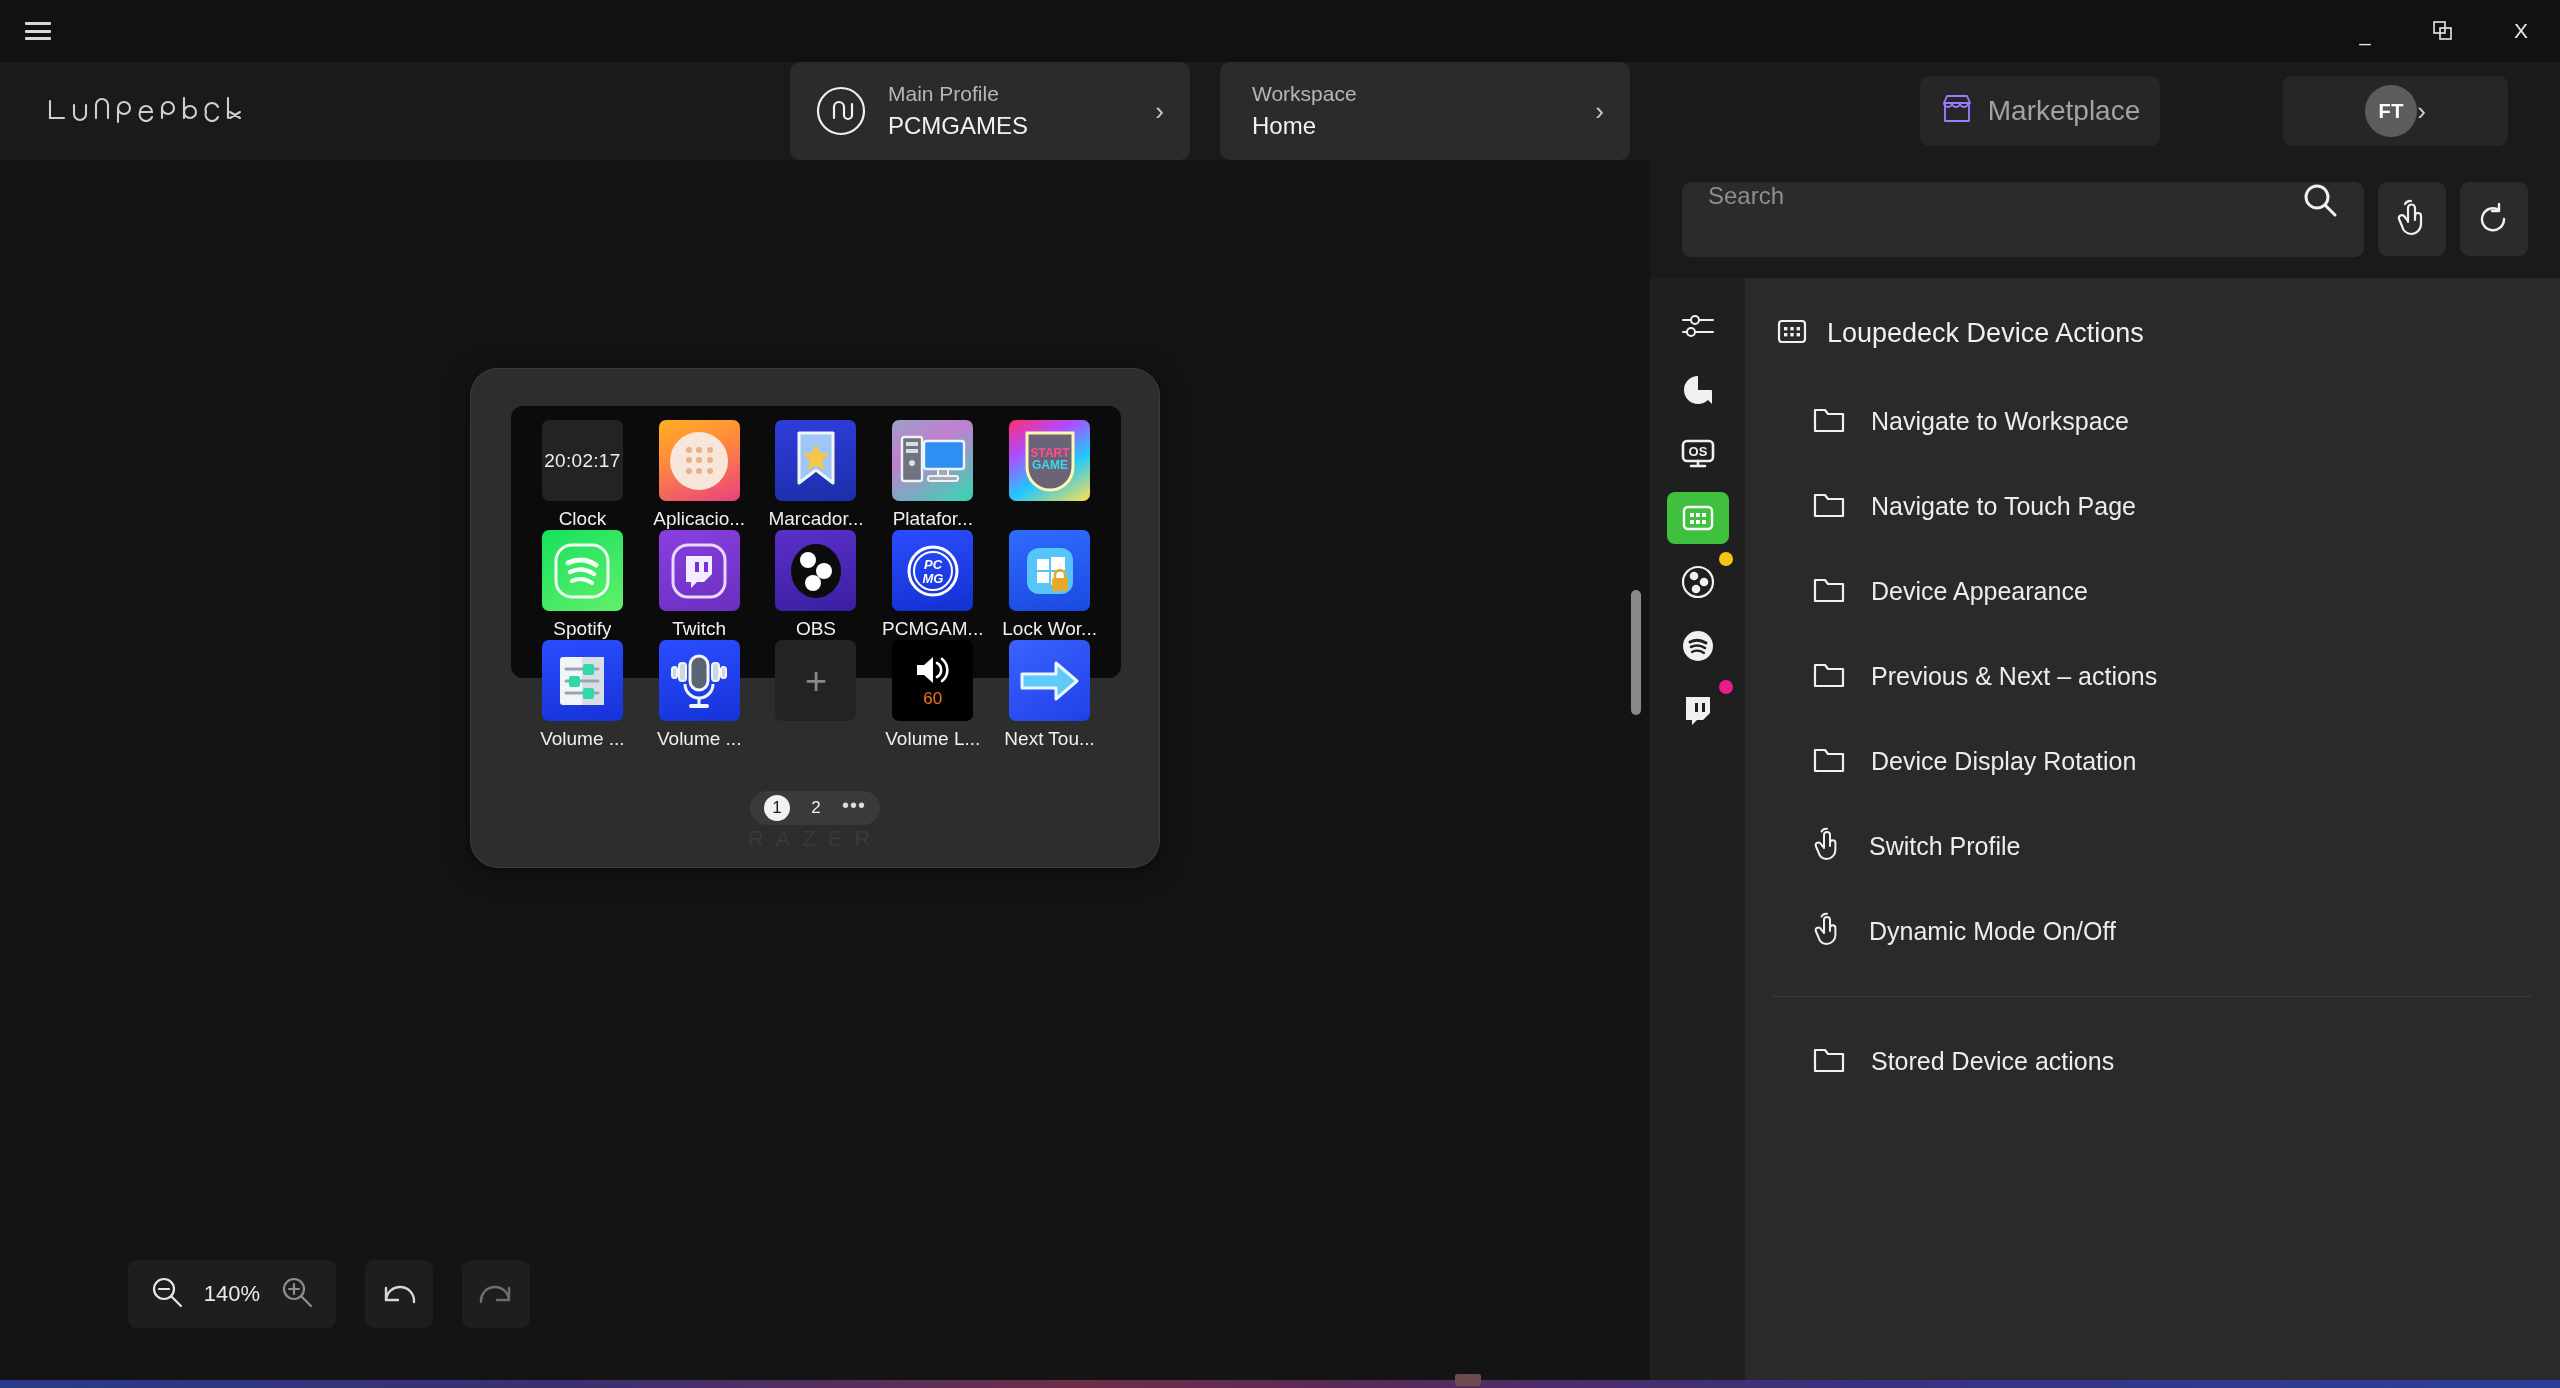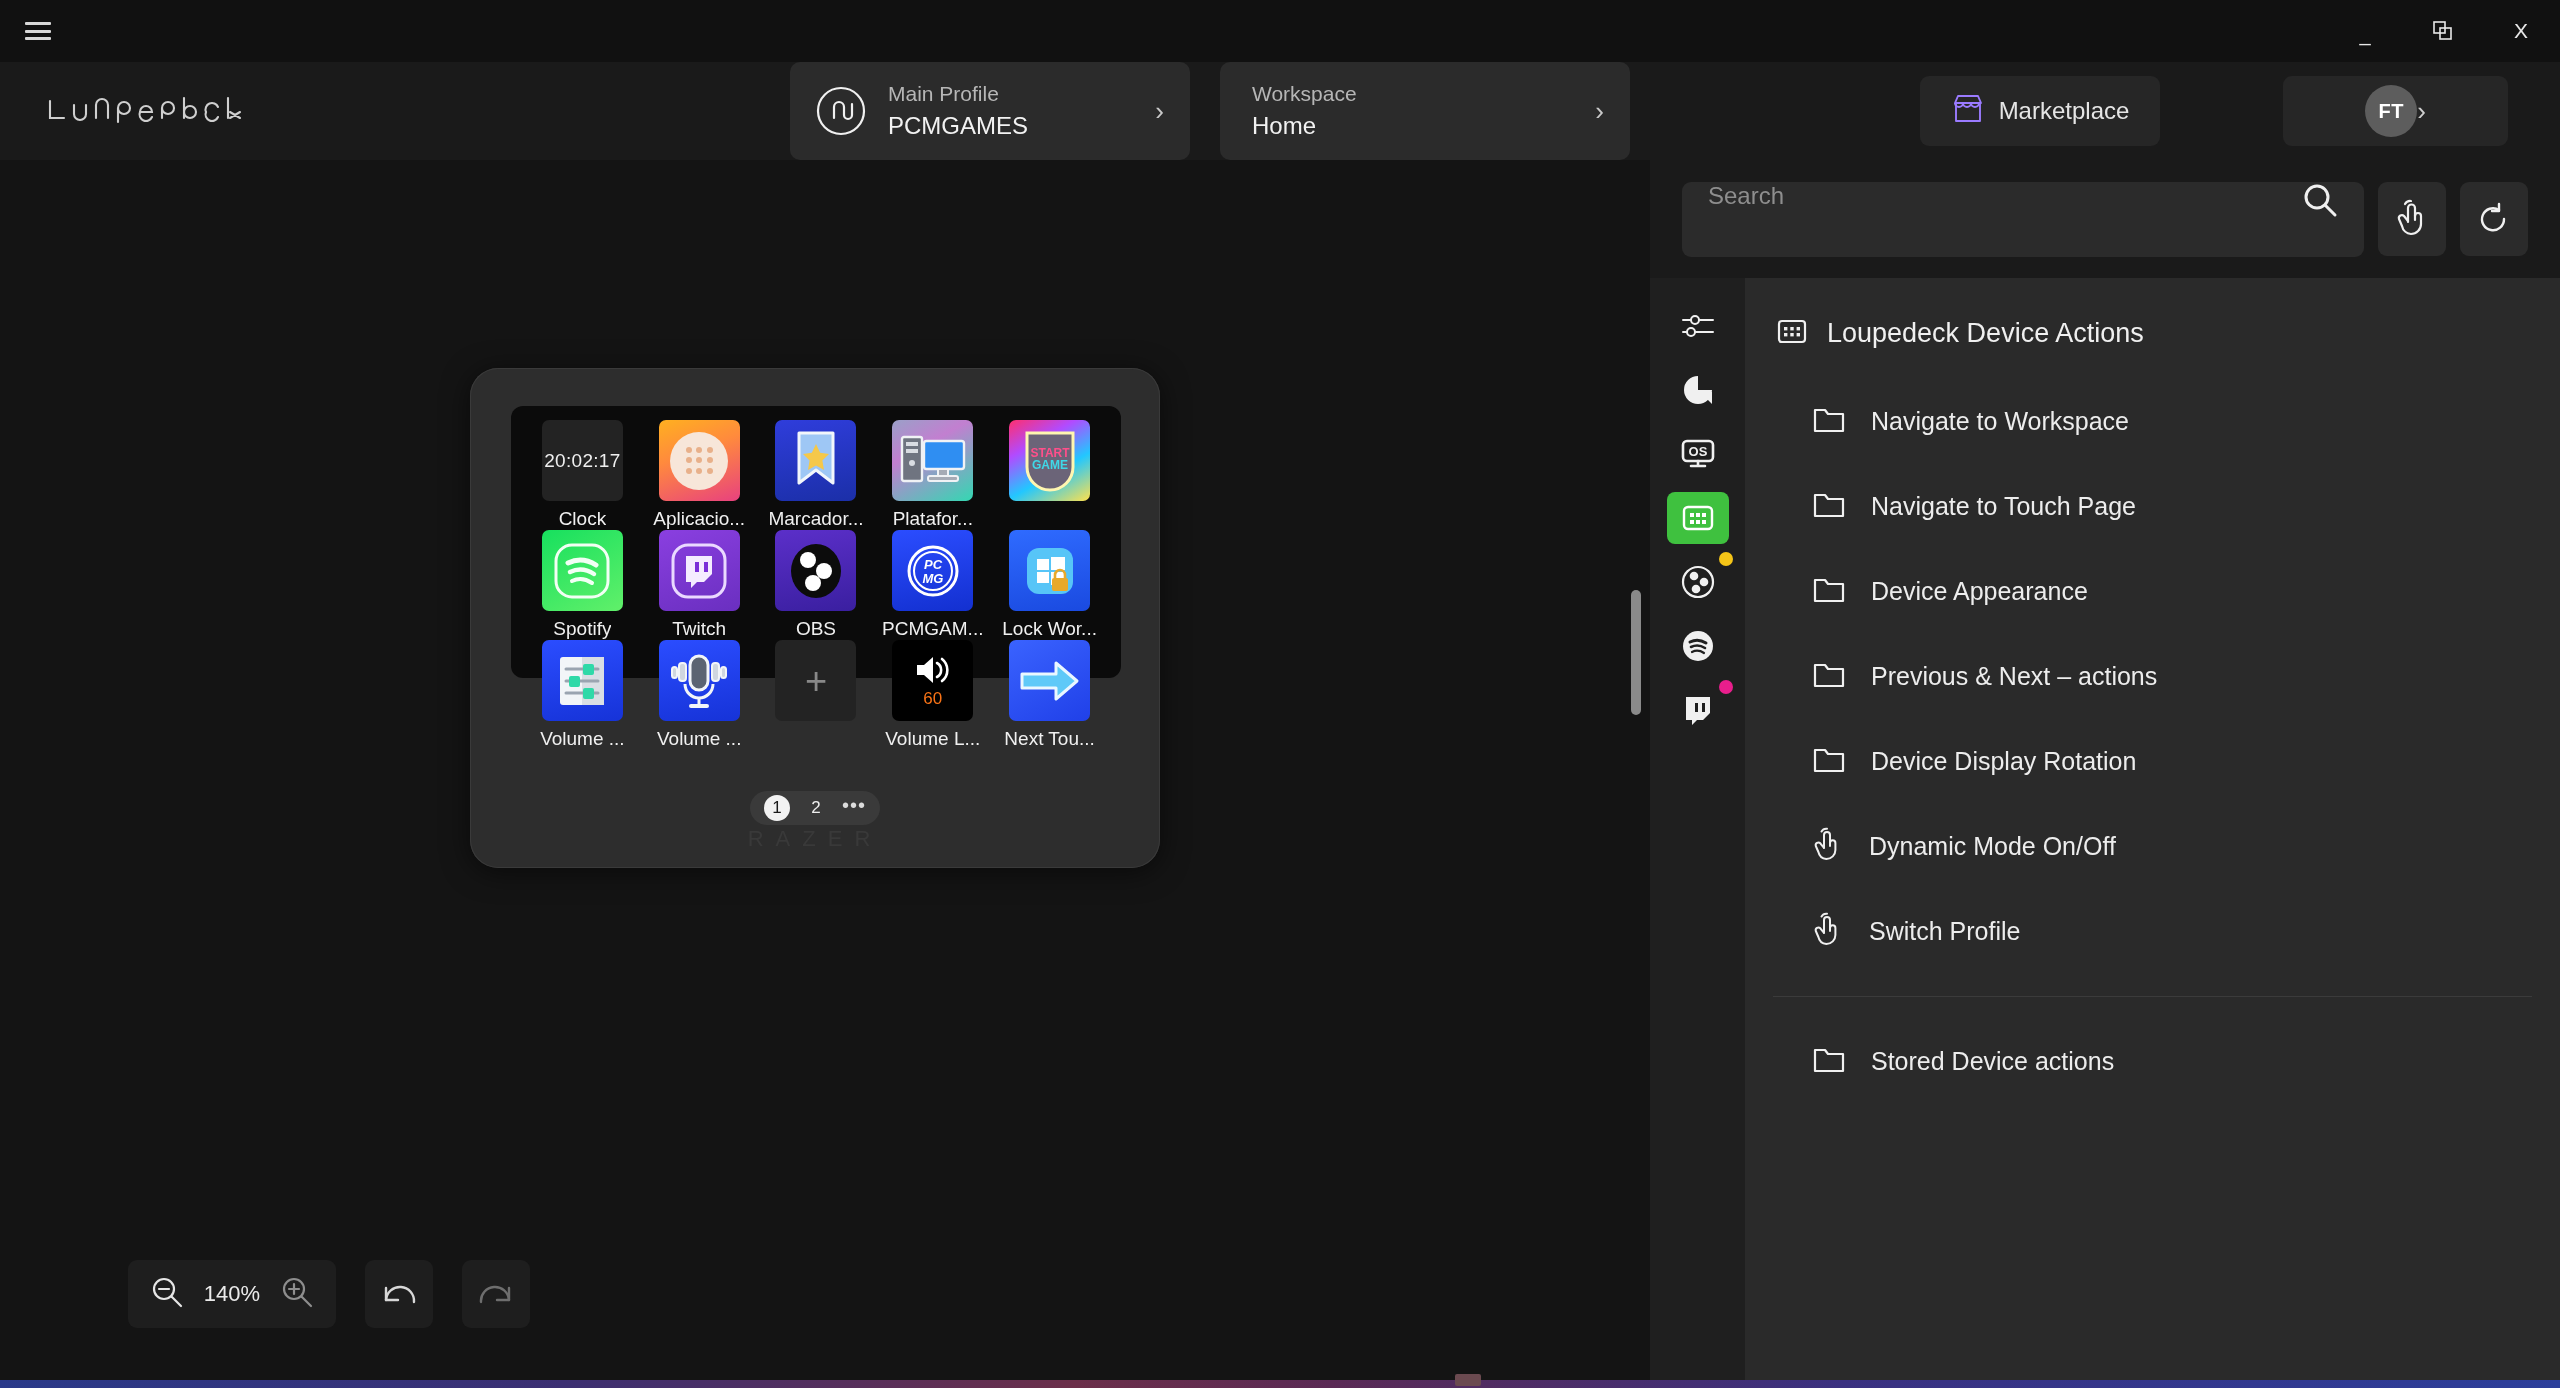--- a/index.html
+++ b/index.html
@@ -75,21 +75,21 @@
   .hcard .lbl { font-size: 21px; color: #b6b6b6; display: flex; align-items: center; gap: 12px; }
   .hcard .val { font-size: 24px; color: #f2f2f2; white-space: nowrap; }
   .dot-online { width: 13px; height: 13px; border-radius: 50%; background: #22d39a; display:inline-block; }
   .hcard .chev { margin-left: auto; margin-right: 26px; color: #c9c9c9; font-size: 26px; }
 
   .marketplace {
     position: absolute; right: 400px; top: 14px; width: 240px; height: 70px;
     background: #262626; border-radius: 9px; display: flex; align-items: center;
     justify-content: center; gap: 14px; cursor: pointer;
   }
-  .marketplace .mlbl { font-size: 24px; color: #e5e5e5; }
+  .marketplace .mlbl { font-size: 28px; color: #a3a3a3; }
   .account {
     position: absolute; right: 52px; top: 14px; width: 225px; height: 70px;
     background: #262626; border-radius: 9px; display: flex; align-items: center;
     justify-content: center; cursor: pointer;
   }
   .avatar {
     width: 52px; height: 52px; border-radius: 50%; background: #5d5d5d;
     display: flex; align-items: center; justify-content: center;
     color: #fff; font-size: 20px; font-weight: bold; letter-spacing: .5px;
   }
@@ -783,32 +783,32 @@
           </div>
 
           <div class="aitem">
             <span>
               <svg width="30" height="34" viewBox="0 0 30 34" fill="none" stroke="#f0f0f0" stroke-width="2" stroke-linejoin="round" stroke-linecap="round">
                 <path d="M11 20 V7 a3 3 0 0 1 6 0 v11"></path>
                 <path d="M17 15 a2.7 2.7 0 0 1 5.4 0 v7 a9 9 0 0 1 -9 9 a9 9 0 0 1 -8 -7 l-2.6 -6 a2.7 2.7 0 0 1 4.5 -2.7 l3.5 4.4"></path>
                 <path d="M8.5 3.5 a5.5 5.5 0 0 1 5.5 -2.8"></path>
               </svg>
             </span>
-            <span class="alabel">Dynamic Mode On/Off</span>
+            <span class="alabel">Switch Profile</span>
           </div>
 
           <div class="aitem">
             <span>
               <svg width="30" height="34" viewBox="0 0 30 34" fill="none" stroke="#f0f0f0" stroke-width="2" stroke-linejoin="round" stroke-linecap="round">
                 <path d="M11 20 V7 a3 3 0 0 1 6 0 v11"></path>
                 <path d="M17 15 a2.7 2.7 0 0 1 5.4 0 v7 a9 9 0 0 1 -9 9 a9 9 0 0 1 -8 -7 l-2.6 -6 a2.7 2.7 0 0 1 4.5 -2.7 l3.5 4.4"></path>
                 <path d="M8.5 3.5 a5.5 5.5 0 0 1 5.5 -2.8"></path>
               </svg>
             </span>
-            <span class="alabel">Switch Profile</span>
+            <span class="alabel">Dynamic Mode On/Off</span>
           </div>
         </div>
 
         <div class="divider"></div>
 
         <div class="alist">
           <div class="aitem">
             <span>
               <svg width="32" height="27" viewBox="0 0 32 27" fill="none" stroke="#f0f0f0" stroke-width="2.2" stroke-linejoin="round">
                 <path d="M2 25 V4 h10 l3 4 h15 v17 Z"></path>

